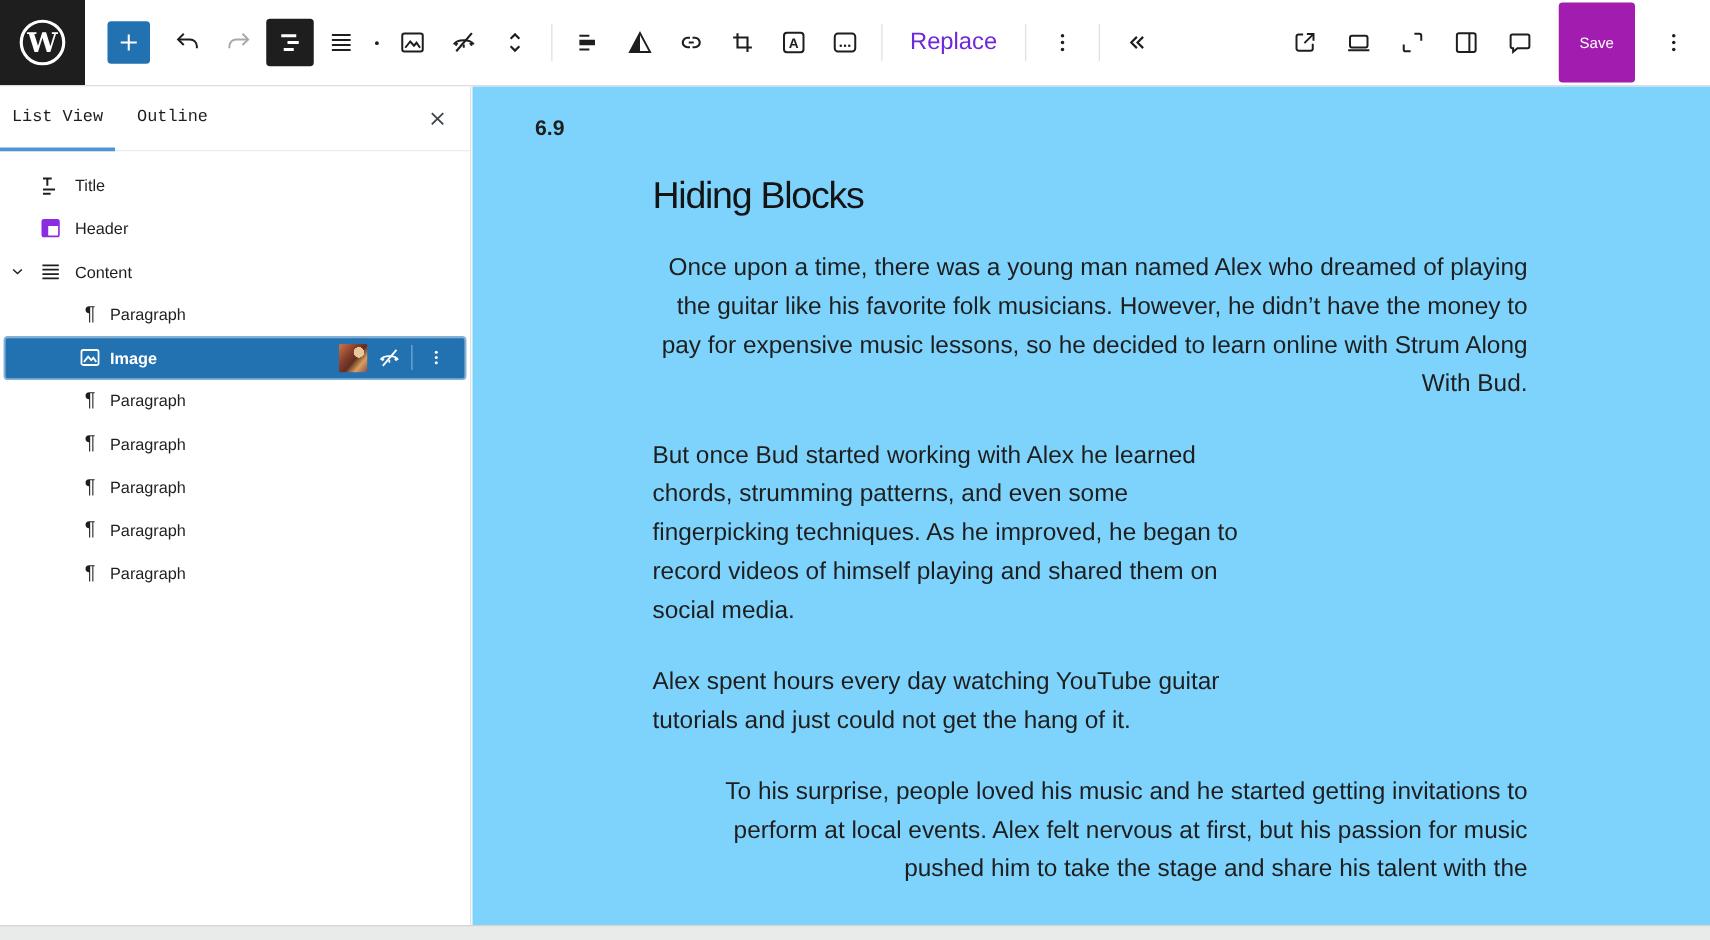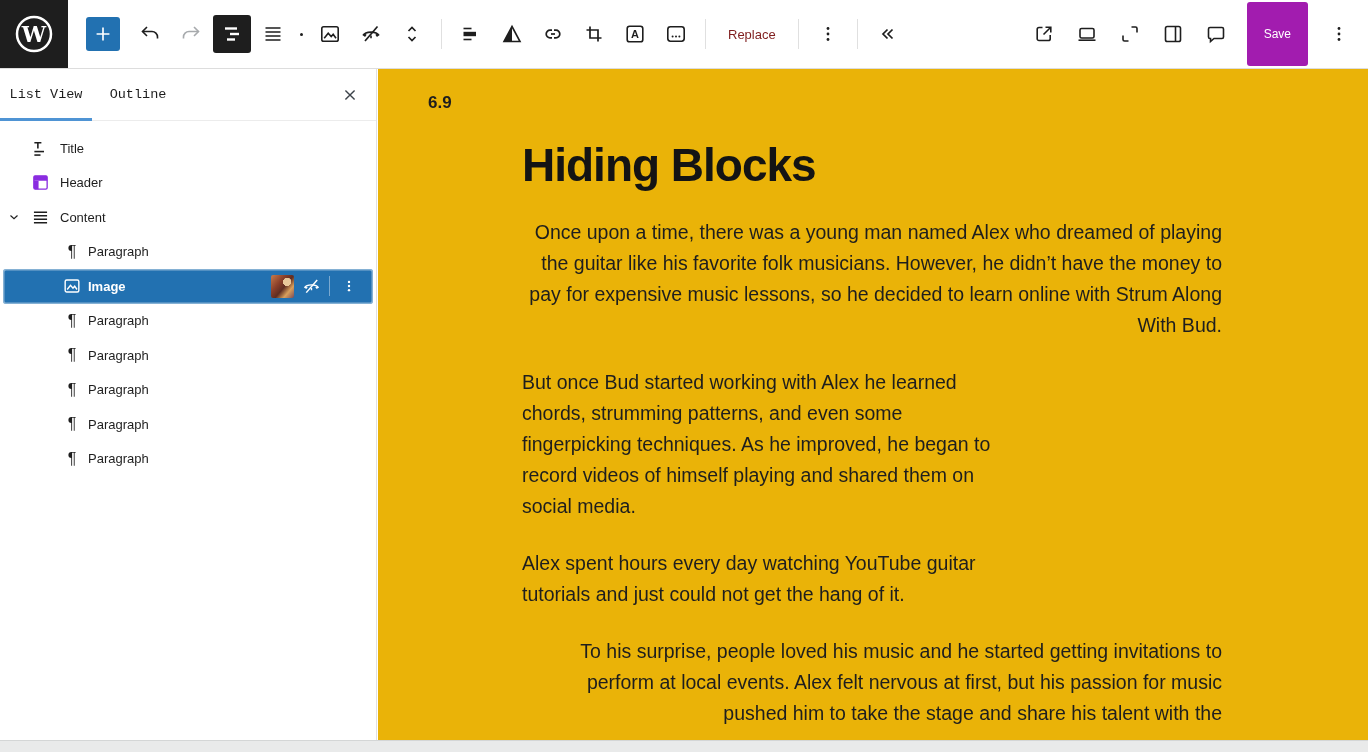--- a/index.html
+++ b/index.html
@@ -29,21 +29,21 @@
   .icon-btn {
     width:38px; height:38px; border:none; background:none; padding:0;
     display:flex; align-items:center; justify-content:center; cursor:pointer; border-radius:3px;
     color:#1e1e1e;
   }
   .icon-btn.disabled { color:#a7aaad; }
   .icon-btn.active-dark { background:#1e1e1e; color:#fff; }
   .dot-sep { width:3px; height:3px; border-radius:50%; background:#1e1e1e; margin:0 5px; }
   .vsep { width:1px; height:30px; background:#e0e0e0; margin:0 7px; flex:0 0 auto; }
   .replace-btn {
-    border:none; background:none; font-family:inherit; font-size:13px; color:#7f1d1d;
+    border:none; background:none; font-family:inherit; font-size:19px; color:#6d28d9;
     padding:8px 12px; cursor:pointer;
   }
   .tb-right { margin-left:auto; display:flex; align-items:center; gap:5px; padding-right:10px; }
   .save-btn {
     border:none; border-radius:3px; background:#a21caf; color:#fff;
     font-family:inherit; font-size:12px; padding:25px 17px; margin:0 7px; cursor:pointer;
   }
 
   
   .sidebar {
@@ -82,25 +82,25 @@
   .thumb {
     width:23px; height:23px; border-radius:2px;
     background:
       radial-gradient(circle at 70% 30%, #e8c79a 0 18%, transparent 19%),
       linear-gradient(130deg,#c77b4a 0%, #8a3f2a 35%, #5f2d22 55%, #d9a05c 75%, #7a4a5a 100%);
   }
   .wsep { width:1px; height:20px; background:rgba(255,255,255,0.4); }
   .row-more { border:none; background:none; color:#fff; padding:0 3px; cursor:pointer; }
 
   
-  .canvas { position:absolute; top:69px; left:378px; right:0; bottom:0; background:#eab308; overflow:hidden; }
+  .canvas { position:absolute; top:69px; left:378px; right:0; bottom:0; background:#7dd3fc; overflow:hidden; }
   .page-number { position:absolute; left:50px; top:24px; font-size:17px; font-weight:700; color:#1e1e1e; }
   .article { position:absolute; left:144px; top:72px; width:706px; }
   .article h1 {
-    margin:0 0 26px 0; font-size:46px; line-height:1.08; font-weight:700;
+    margin:0 0 26px 0; font-size:30px; line-height:1.08; font-weight:400;
     letter-spacing:-1px; color:#141414;
   }
   .article p { margin:0 0 26px 0; font-size:19.5px; line-height:31px; color:#1e1e1e; }
   .p-narrow { max-width:482px; }
   .p-wide   { max-width:700px;text-align:right; }
 
   .bottom-strip {
     position:absolute; left:0; right:0; bottom:0; height:12px;
     background:#e9eaea; border-top:1px solid #d4d6d6; z-index:40;
   }

